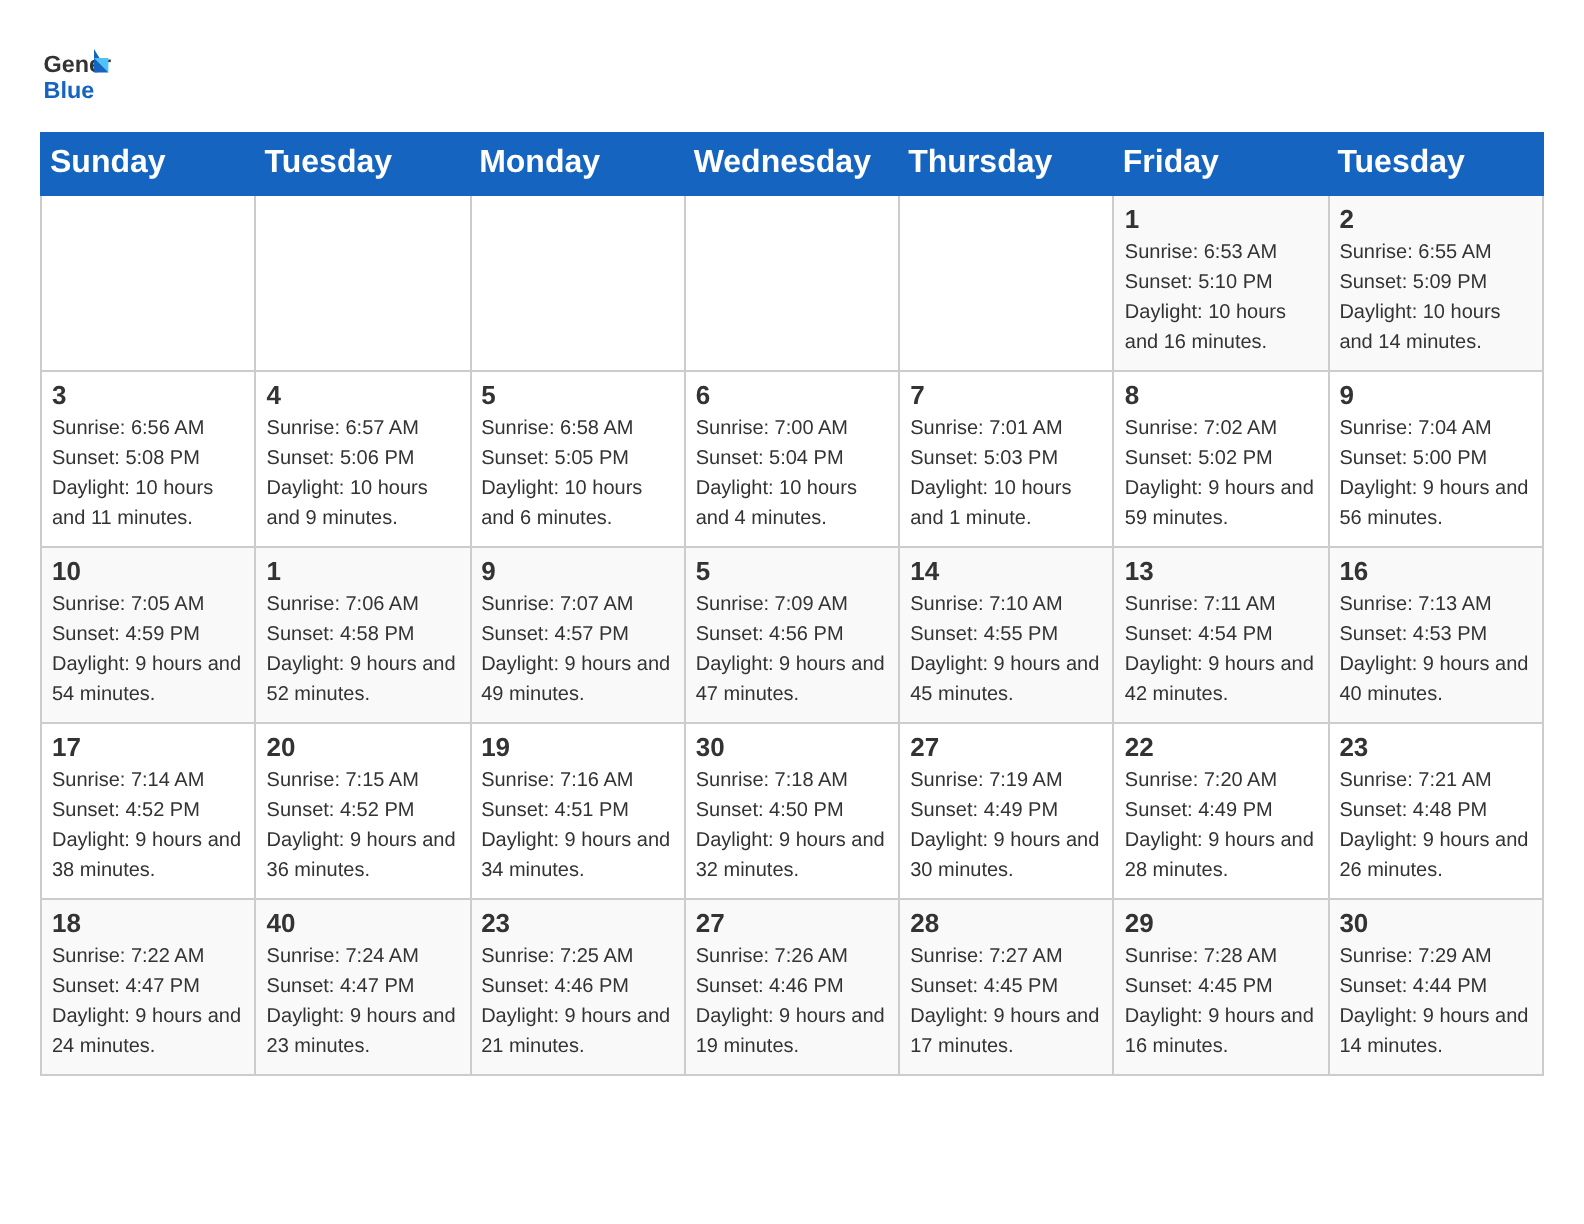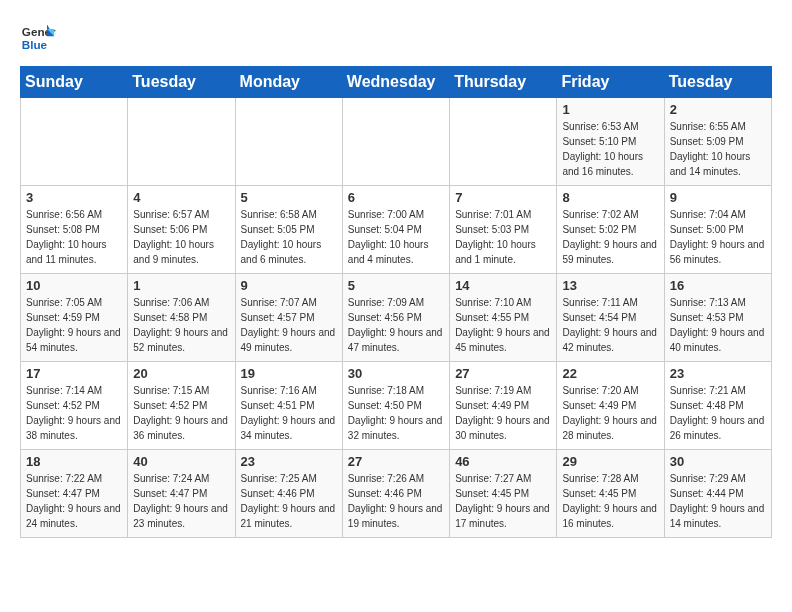--- a/index.html
+++ b/index.html
@@ -226,21 +226,21 @@
         </td>
         <td>
           <span class="day-number">23</span>
           <div class="day-info">Sunrise: 7:25 AM<br>Sunset: 4:46 PM<br>Daylight: 9 hours and 21 minutes.</div>
         </td>
         <td>
           <span class="day-number">27</span>
           <div class="day-info">Sunrise: 7:26 AM<br>Sunset: 4:46 PM<br>Daylight: 9 hours and 19 minutes.</div>
         </td>
         <td>
-          <span class="day-number">46</span>
+          <span class="day-number">28</span>
           <div class="day-info">Sunrise: 7:27 AM<br>Sunset: 4:45 PM<br>Daylight: 9 hours and 17 minutes.</div>
         </td>
         <td>
           <span class="day-number">29</span>
           <div class="day-info">Sunrise: 7:28 AM<br>Sunset: 4:45 PM<br>Daylight: 9 hours and 16 minutes.</div>
         </td>
         <td>
           <span class="day-number">30</span>
           <div class="day-info">Sunrise: 7:29 AM<br>Sunset: 4:44 PM<br>Daylight: 9 hours and 14 minutes.</div>
         </td>

